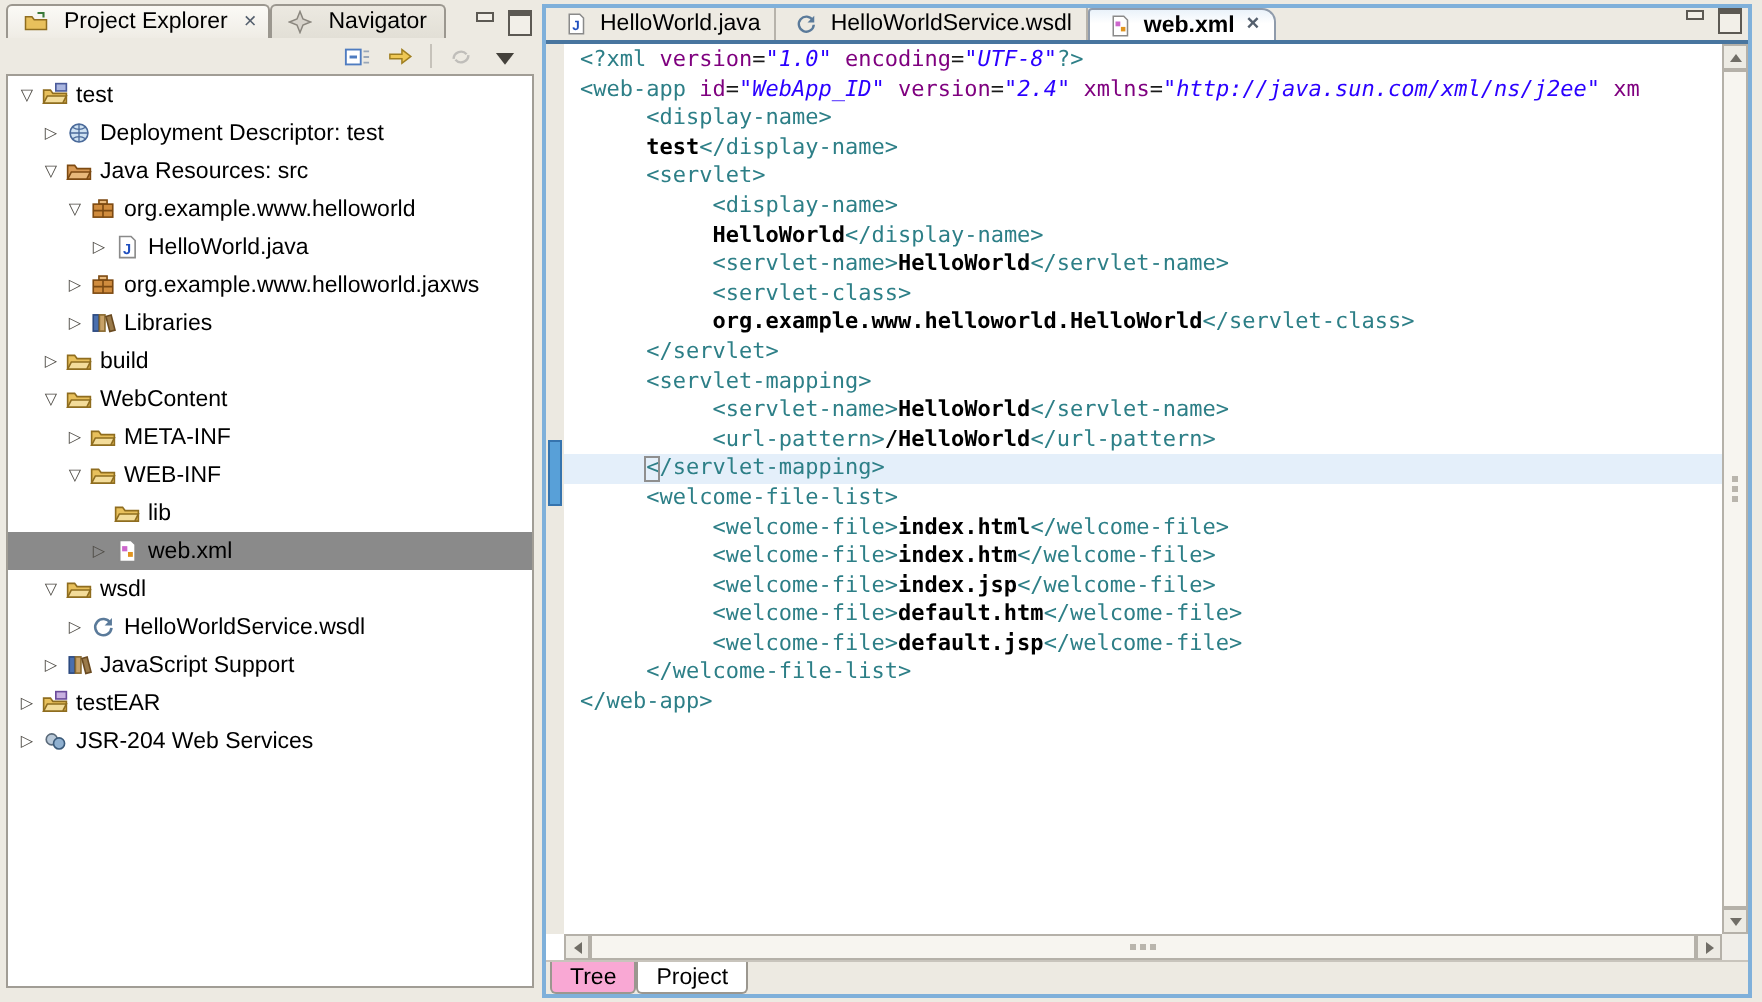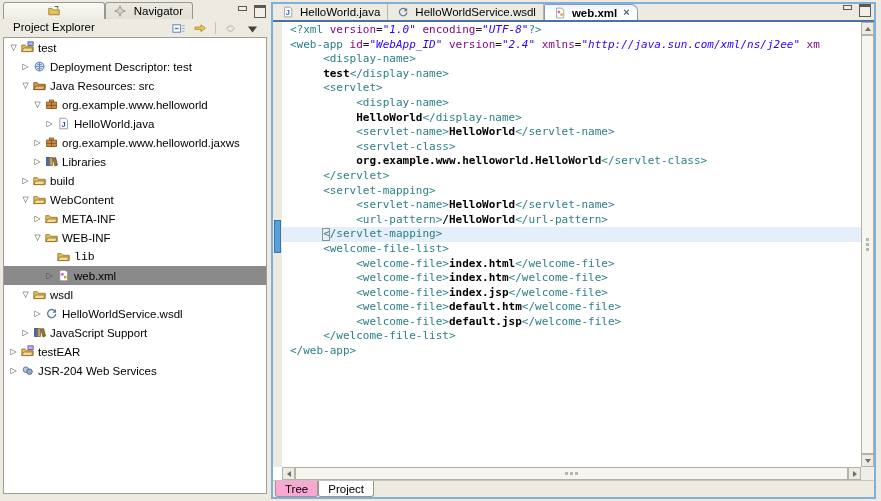--- a/index.html
+++ b/index.html
@@ -8,21 +8,21 @@
     width:881px; height:501px; position:relative; overflow:hidden;
     background:var(--background,#edeae2);
     font-family:"Liberation Sans",sans-serif; color:#000;
   }
   
   .explorer { position:absolute; left:0; top:0; width:270px; height:501px; }
   .view-tabbar { position:absolute; left:3px; top:2px; width:264px; height:17px; display:flex; align-items:flex-end; }
   .vtab { display:flex; align-items:center; gap:3px; height:17px; padding:0 6px; font-size:11.5px;
           border:1px solid #9b978f; border-bottom:none; border-radius:3px 3px 0 0;
           background:linear-gradient(#ece9e1,#e2dfd6); white-space:nowrap; }
-  .vtab.active { background:linear-gradient(#fbfaf6,#efece5);flex-direction:column; }
+  .vtab.active { background:linear-gradient(#fbfaf6,#efece5); }
   .vtab .ticon svg { width:12px; height:12px; }
   .close-x { font-size:11px; line-height:1; color:#55606e; margin-left:2px; cursor:pointer; }
   .winbtns { margin-left:auto; display:flex; gap:5px; align-items:center; padding:0 2px 4px 0; }
   .wbtn { width:12px; height:10px; position:relative; cursor:pointer; }
   .wbtn.minimize::after { content:""; position:absolute; left:2px; top:1px; width:7px; height:3px; border:1px solid #5c5953; background:#f2efe8; }
   .wbtn.maximize::after { content:""; position:absolute; left:1px; top:0; width:10px; height:9px; border:1px solid #5c5953; border-top:3px solid #5c5953; background:#f2efe8; }
   .view-toolbar { position:absolute; right:10px; top:20px; height:16px; display:flex; align-items:center; gap:7px; }
   .tbtn { width:15px; height:14px; display:flex; align-items:center; justify-content:center; cursor:pointer; }
   .tbtn svg { width:13px; height:13px; }
   .tbtn.disabled { opacity:.45; }
@@ -249,21 +249,21 @@
         <div class="trow" style="padding-left: 28px;">
           <span class="tw">▽</span>
           <span class="ticon">
             <svg viewBox="0 0 16 16">
               <path d="M1 13V4.5h4.3L6.8 6.5H15V13z" fill="#e8c05c" stroke="#8f6d1f"></path>
               <path d="M1 13l2.3-4.4H15L12.8 13z" fill="#f3dc9a" stroke="#8f6d1f"></path>
             </svg>
           </span>
           <span class="tlabel">WEB-INF</span>
         </div>
-        <div class="trow" style="padding-left: 40px; font-family: Liberation Mono, monospace;">
+        <div class="trow" style="padding-left: 40px;">
           <span class="tw"></span>
           <span class="ticon">
             <svg viewBox="0 0 16 16">
               <path d="M1 13V4.5h4.3L6.8 6.5H15V13z" fill="#e8c05c" stroke="#8f6d1f"></path>
               <path d="M1 13l2.3-4.4H15L12.8 13z" fill="#f3dc9a" stroke="#8f6d1f"></path>
             </svg>
           </span>
           <span class="tlabel">lib</span>
         </div>
         <div class="trow selected" style="padding-left: 40px;">

